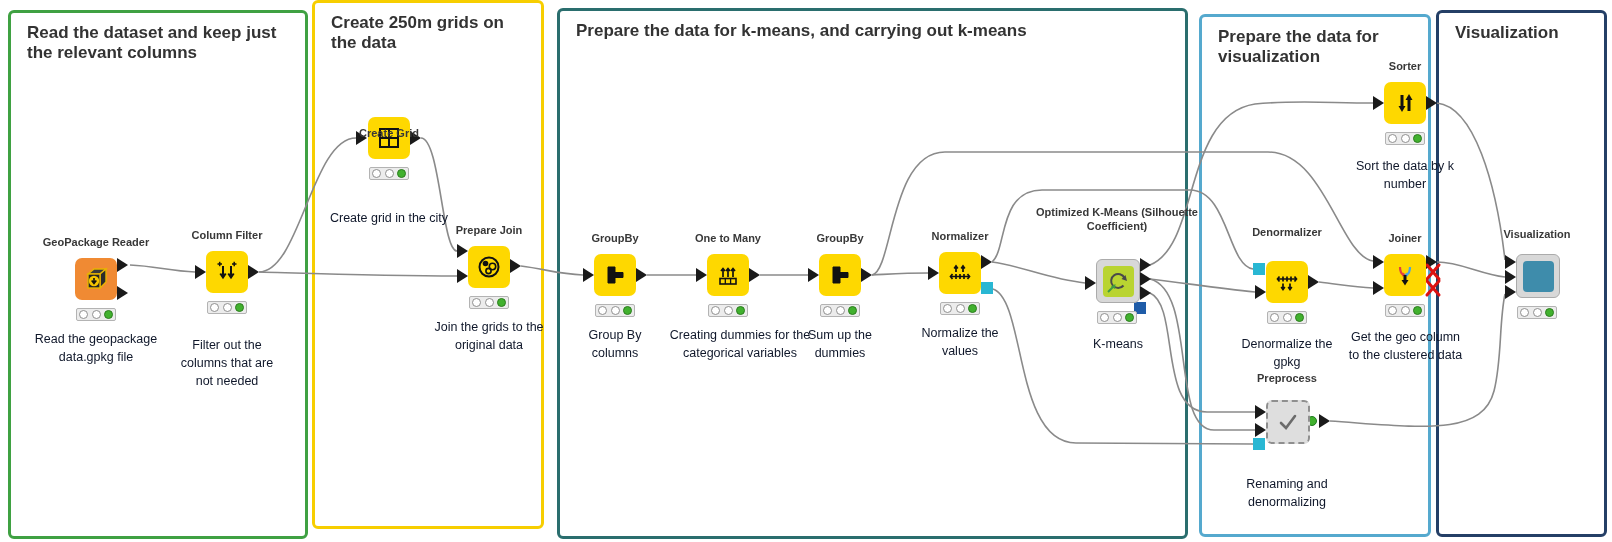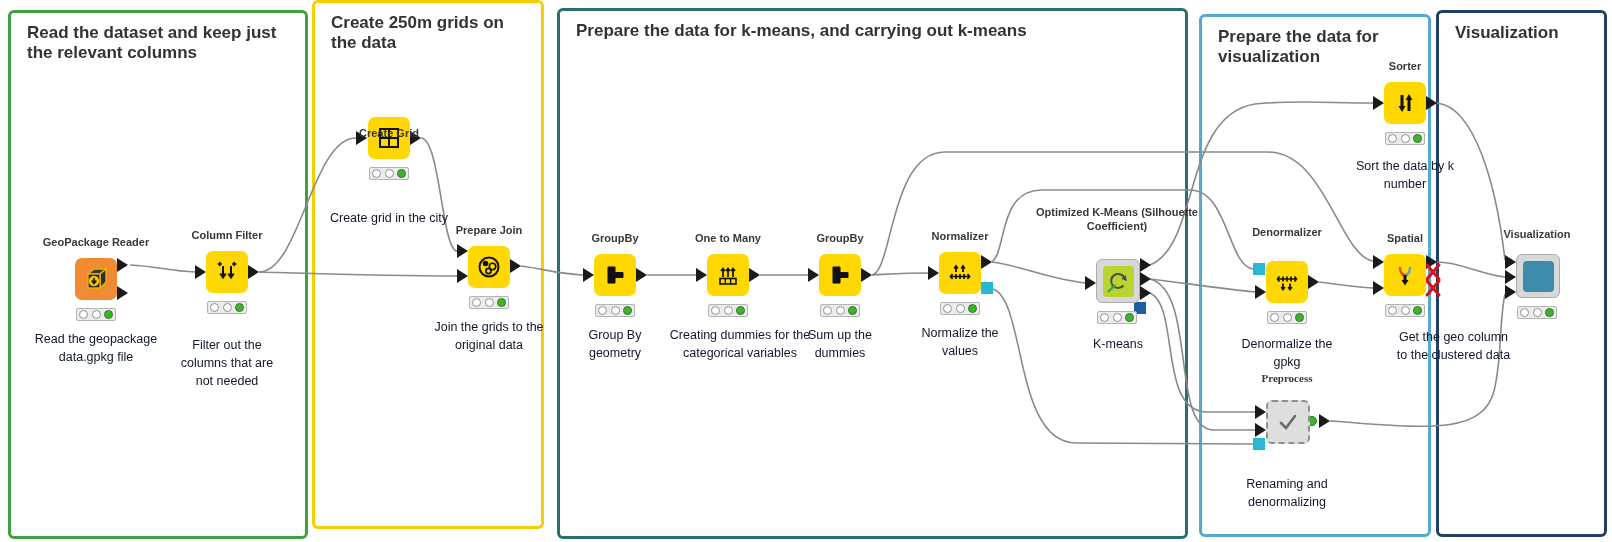--- a/index.html
+++ b/index.html
@@ -210,21 +210,21 @@
     <div class="nbody yellow" style="left:594px;top:254px;">
       <svg width="26" height="26" viewBox="0 0 26 26">
         <path d="M6,5 h7 v5.5 h8 v5 h-8 V21 H6 z" fill="#111" stroke="#111" stroke-width="1" stroke-linejoin="round"></path>
       </svg>
     </div>
     <div class="tlight" style="left:595px;top:304px;">
       <span class="dot"></span>
         <span class="dot"></span>
         <span class="dot on"></span>
     </div>
-    <div class="ncaption" style="left:565px;top:326px;width:100px;">Group By geometry</div>
+    <div class="ncaption" style="left:565px;top:326px;width:100px;">Group By columns</div>
   </div>
 
   <div class="node">
     <div class="ntitle" style="left:608px;top:232px;">One to Many</div>
     <div class="nbody yellow" style="left:707px;top:254px;">
       <svg width="26" height="26" viewBox="0 0 26 26">
         <g stroke="#111" stroke-width="1.7" fill="none">
           <path d="M8,15 V7 M6,9 L8,6.5 L10,9"></path>
           <path d="M13,15 V7 M11,9 L13,6.5 L15,9"></path>
           <path d="M18,15 V7 M16,9 L18,6.5 L20,9"></path>
@@ -336,41 +336,41 @@
     </div>
     <div class="tlight" style="left:1267px;top:311px;">
       <span class="dot"></span>
         <span class="dot"></span>
         <span class="dot on"></span>
     </div>
     <div class="ncaption" style="left:1227px;top:335px;width:120px;">Denormalize the gpkg</div>
   </div>
 
   <div class="node">
-    <div class="ntitle" style="left:1285px;top:232px;">Spatial</div>
+    <div class="ntitle" style="left:1285px;top:232px;">Joiner</div>
     <div class="nbody yellow" style="left:1384px;top:254px;">
       <svg width="26" height="26" viewBox="0 0 26 26">
         <path d="M8,5 q0,6 3.5,8" stroke="#e2403d" stroke-width="2.2" fill="none"></path>
         <polygon points="10,14.5 14,13.5 11.5,10.5" fill="#e2403d"></polygon>
         <path d="M18,5 q0,6 -3.5,8" stroke="#4aa3e0" stroke-width="2.2" fill="none"></path>
         <polygon points="16,14.5 12,13.5 14.5,10.5" fill="#4aa3e0"></polygon>
         <path d="M13,13 V19" stroke="#111" stroke-width="3" fill="none"></path>
         <polygon points="9.5,18 16.5,18 13,23.5" fill="#111"></polygon>
       </svg>
     </div>
     <div class="tlight" style="left:1385px;top:304px;">
       <span class="dot"></span>
         <span class="dot"></span>
         <span class="dot on"></span>
     </div>
-    <div class="ncaption" style="left:1348px;top:328px;width:115px;margin-left:48px;">Get the geo column to the clustered data</div>
-  </div>
-
-  <div class="node">
-    <div class="ntitle" style="left:1167px;top:372px;font-family:Liberation Serif, serif;">Preprocess</div>
+    <div class="ncaption" style="left:1348px;top:328px;width:115px;">Get the geo column to the clustered data</div>
+  </div>
+
+  <div class="node">
+    <div class="ntitle" style="left:1167px;top:372px;">Preprocess</div>
     <div class="frame meta" style="left:1266px;top:400px;">
       <svg width="28" height="28" viewBox="0 0 28 28">
         <path d="M7,15 L12,20 L21,8" stroke="#6b6b6b" stroke-width="2.6" fill="none" stroke-linecap="round"></path>
       </svg>
     </div>
     <div class="ncaption" style="left:1222px;top:475px;width:130px;">Renaming and denormalizing</div>
   </div>
 
   <div class="node">
     <div class="ntitle" style="left:1417px;top:228px;">Visualization</div>

